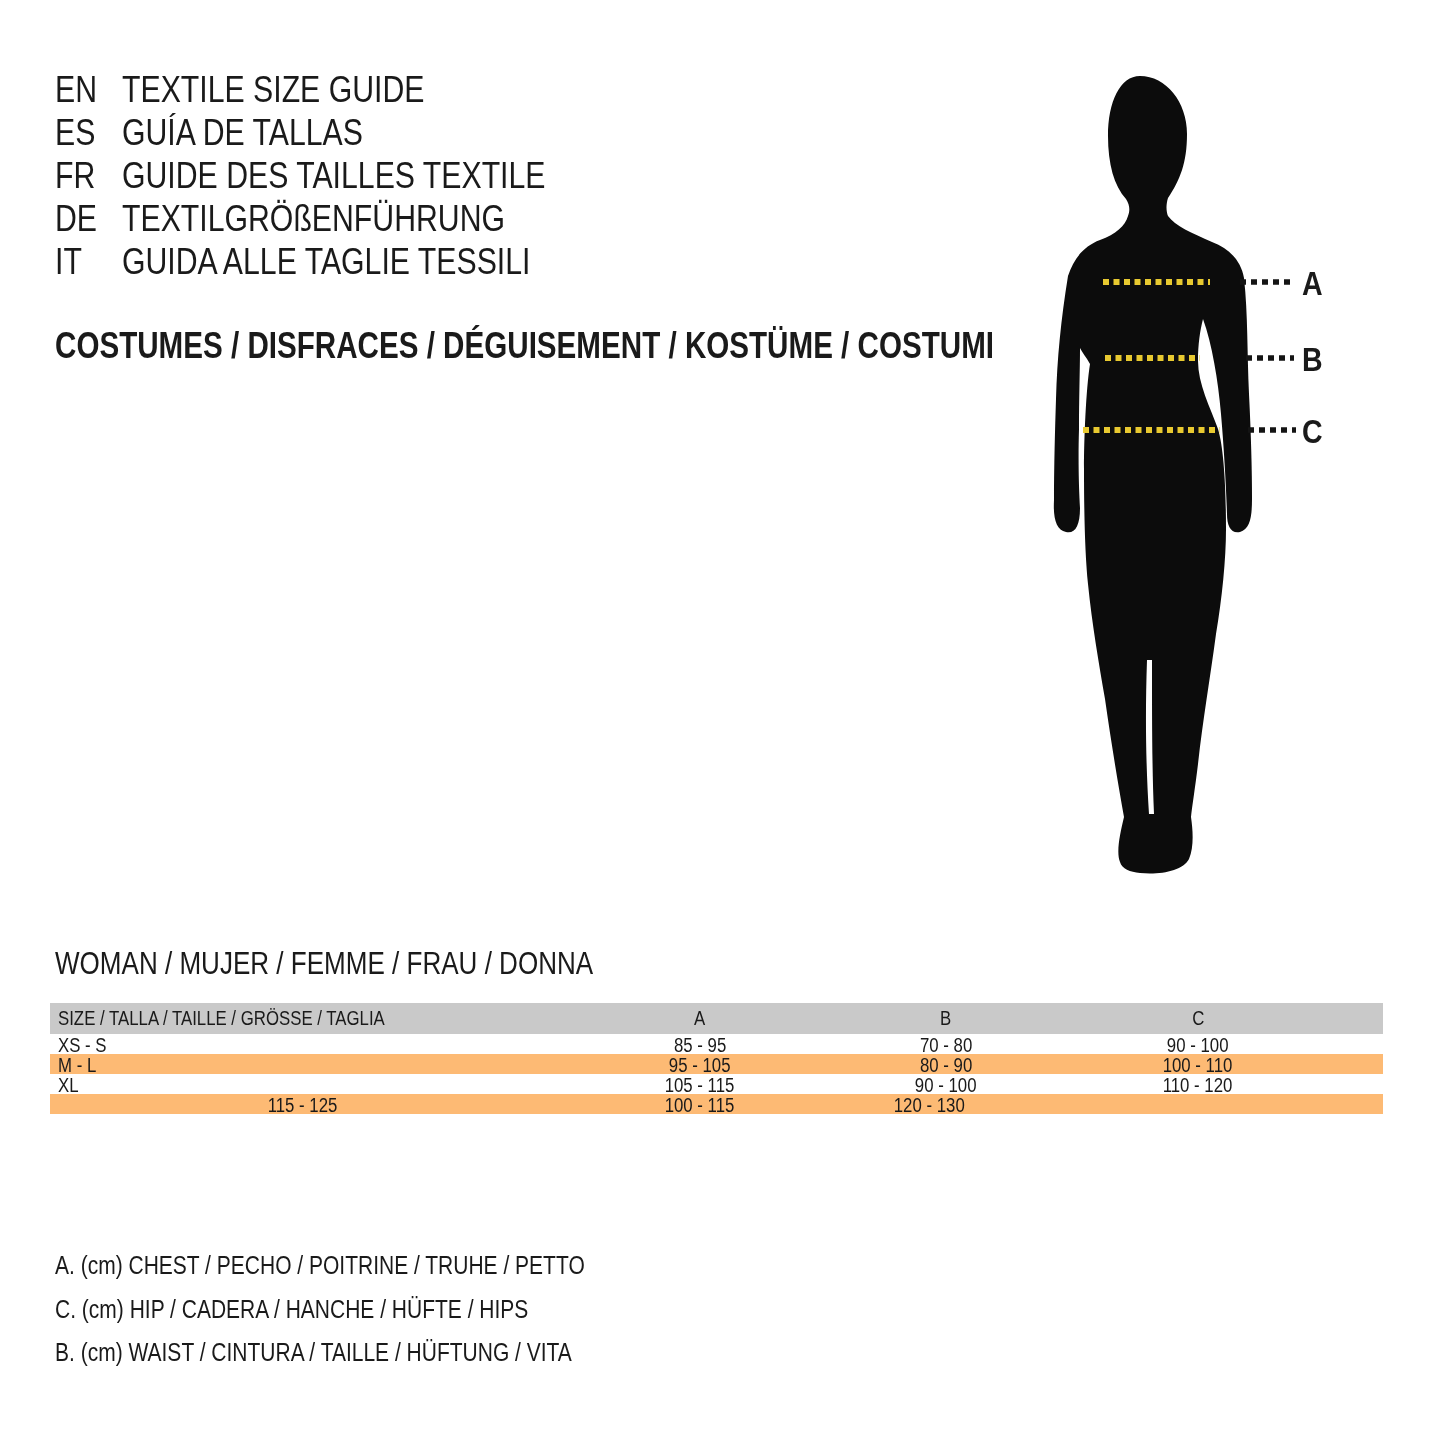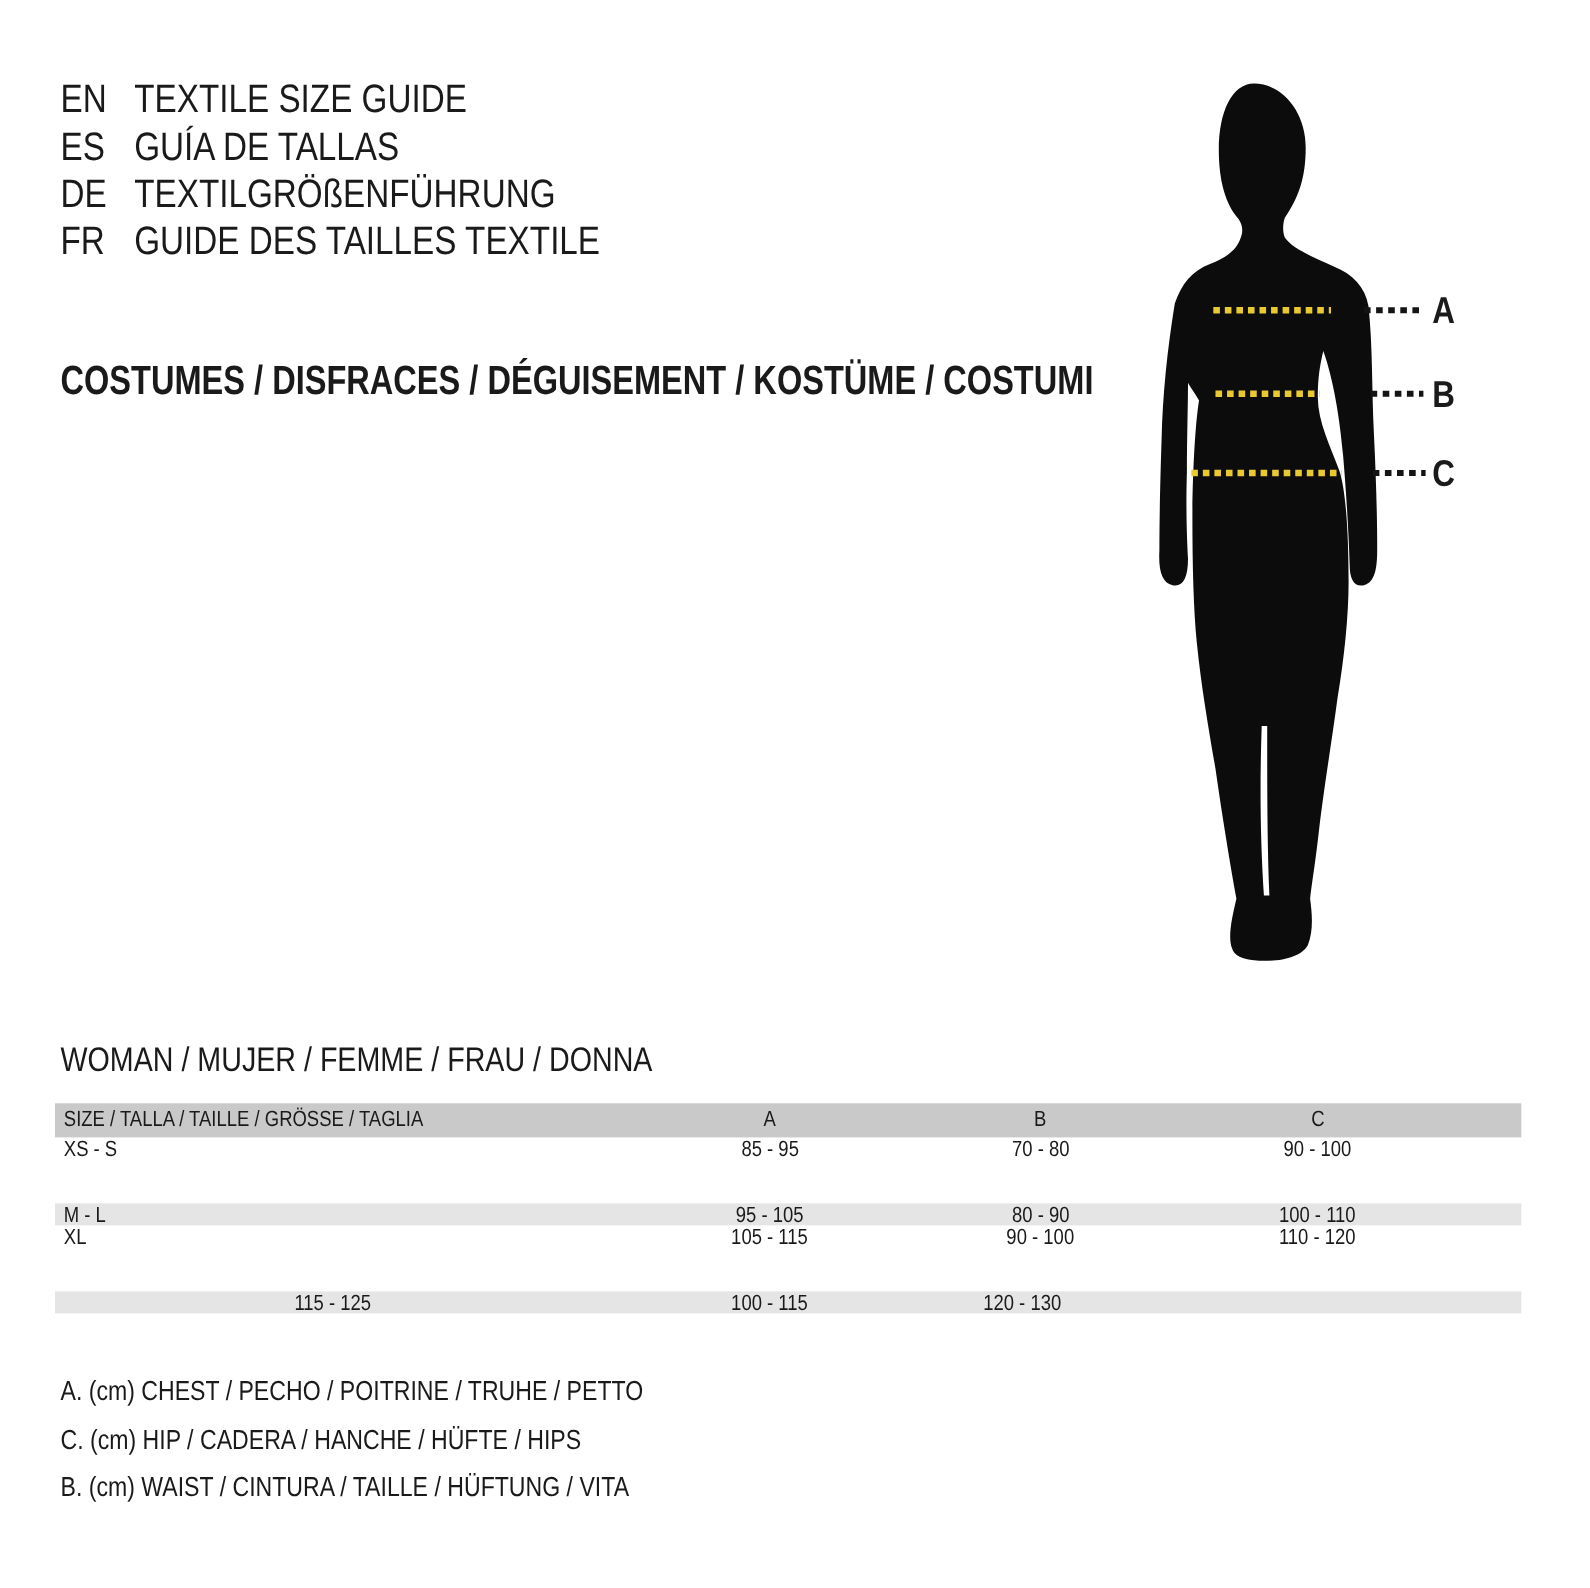--- a/index.html
+++ b/index.html
@@ -33,21 +33,21 @@
   .marker-b { left: 1302px; top: 342px; }
   .marker-c { left: 1302px; top: 414px; }
 
   
   .section-title { position: absolute; left: 55px; top: 942px; font-size: 31px; line-height: 43px; }
 
   
   .size-table { position: absolute; left: 50px; top: 1003px; width: 1333px; font-size: 20px; }
   .trow { display: grid; grid-template-columns: 505px 290px 202px 336px; align-items: center; height: 20px; }
   .trow.thead { height: 31px; background: #c9c9c9; }
-  .trow.stripe { background: #e5e5e5; margin-top: 40px; }
+  .trow.stripe { background: #fdba74; }
   .cell-size { padding-left: 8px; text-align: left; }
   .cell-num { text-align: center; }
   .cell-c { padding-right: 34px; }
 
   
   .legend-block { position: absolute; left: 55px; top: 1244px; font-size: 25px; }
   .legend-line { height: 43.5px; display: flex; align-items: center; }
 </style>
 </head>
 <body>
@@ -57,26 +57,30 @@
   <div class="lang-block">
     <div class="lang-row">
       <span class="lang-code"><span class="cnd">EN</span></span>
       <span class="cnd">TEXTILE SIZE GUIDE</span>
     </div>
     <div class="lang-row">
       <span class="lang-code"><span class="cnd">ES</span></span>
       <span class="cnd">GUÍA DE TALLAS</span>
     </div>
     <div class="lang-row">
+      <span class="lang-code"><span class="cnd">FR</span></span>
+      <span class="cnd">GUIDE DES TAILLES TEXTILE</span>
+    </div>
+    <div class="lang-row">
       <span class="lang-code"><span class="cnd">DE</span></span>
       <span class="cnd">TEXTILGRÖßENFÜHRUNG</span>
     </div>
     <div class="lang-row">
-      <span class="lang-code"><span class="cnd">FR</span></span>
-      <span class="cnd">GUIDE DES TAILLES TEXTILE</span>
+      <span class="lang-code"><span class="cnd">IT</span></span>
+      <span class="cnd">GUIDA ALLE TAGLIE TESSILI</span>
     </div>
   </div>
 
   <div class="category-line">
     <span class="cnd" style="transform: scaleX(0.8);">COSTUMES / DISFRACES / DÉGUISEMENT / KOSTÜME / COSTUMI</span>
   </div>
 
   <div class="figure-wrap">
     <svg viewBox="0 0 320 820" xmlns="http://www.w3.org/2000/svg">
       <path d="M100,8

